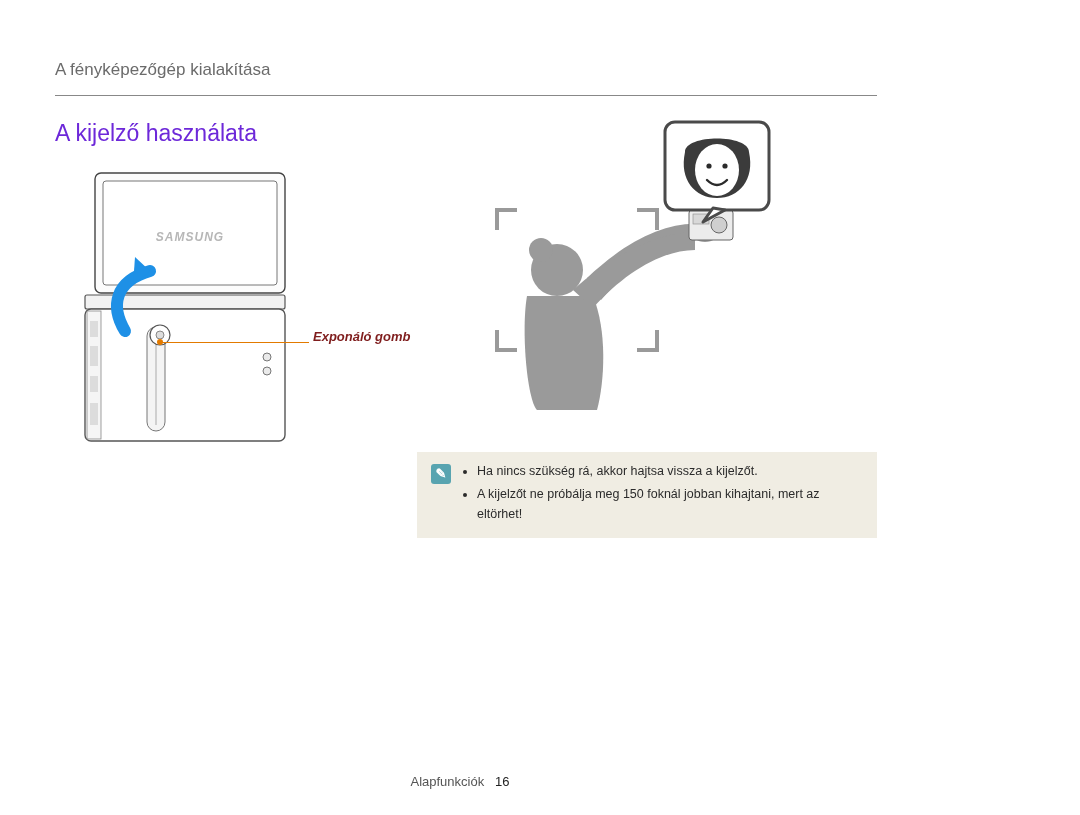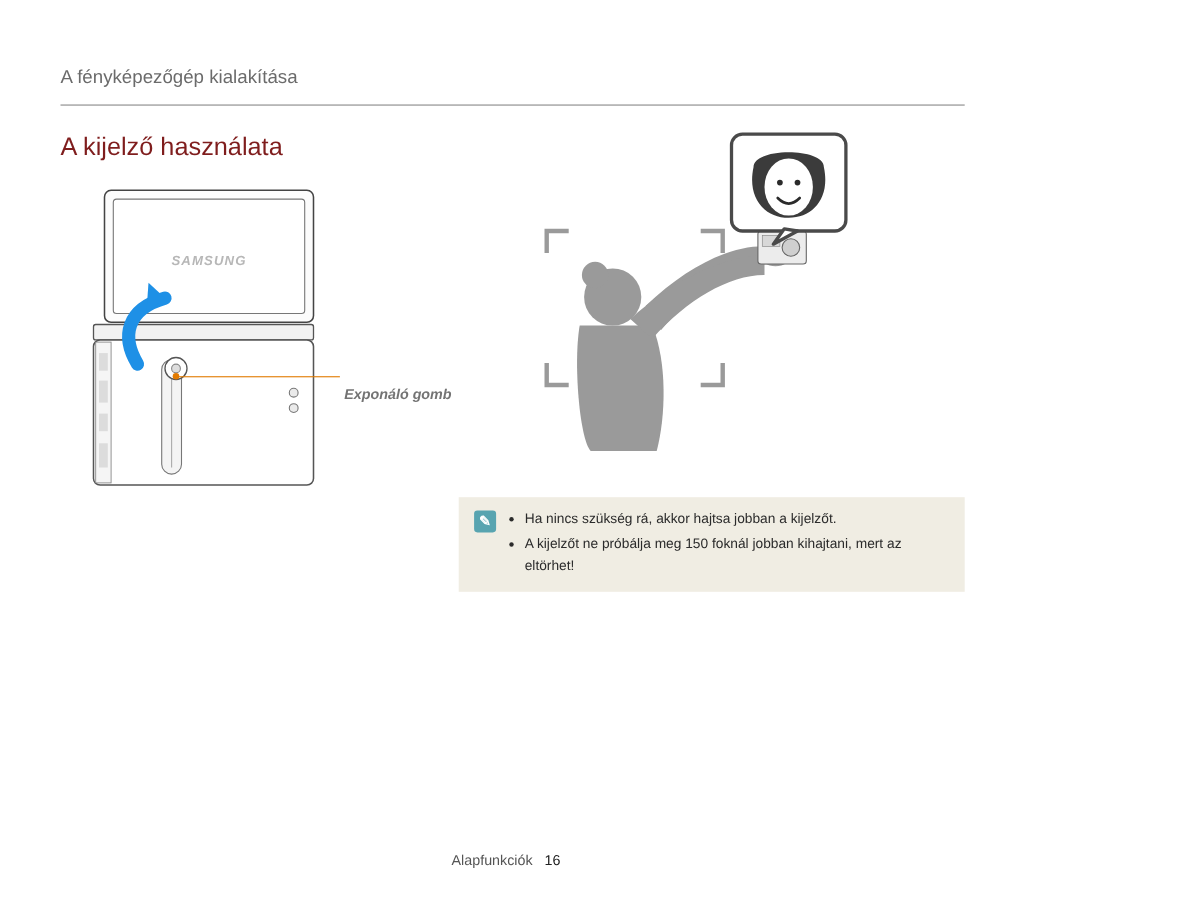--- a/index.html
+++ b/index.html
@@ -35,21 +35,21 @@
   }
   .columns {
     display: flex;
     margin-top: 40px;
     gap: 30px;
   }
   .col {
     flex: 1 1 50%;
   }
   .section-title {
-    color: #7f1d1d;
+    color: #6d28d9;
     font-size: 23px;
     font-weight: 400;
     margin: 0 0 10px 0;
   }
   .body-text {
     font-size: 14px;
     line-height: 1.45;
     color: #222;
     max-width: 430px;
   }
@@ -57,26 +57,26 @@
     margin-top: 24px;
     display: flex;
     align-items: flex-start;
     gap: 0;
     font-style: italic;
   }
   .camera-svg-wrap {
     position: relative;
   }
   .callout-label {
-    color: #737373;
+    color: #7f1d1d;
     font-weight: bold;
     font-size: 13px;
     position: absolute;
     left: 258px;
-    top: 180px;
+    top: 158px;
     white-space: nowrap;
   }
   .callout-line {
     position: absolute;
     left: 104px;
     top: 171px;
     width: 150px;
     height: 0;
     border-top: 1px solid #e27a00;
   }
@@ -237,21 +237,21 @@
             <path d="M 270 60 Q 280 70 290 60" stroke="#2b2b2b" stroke-width="2.4" fill="none" stroke-linecap="round"></path>
           </g>
         </svg>
       </div>
 
       <div class="note-box">
         <div class="note-icon">
           <span>✎</span>
         </div>
         <ul class="note-list">
-          <li>Ha nincs szükség rá, akkor hajtsa jobban a kijelzőt.</li>
+          <li>Ha nincs szükség rá, akkor hajtsa vissza a kijelzőt.</li>
           <li>A kijelzőt ne próbálja meg 150 foknál jobban kihajtani, mert az eltörhet!</li>
         </ul>
       </div>
     </div>
 
   </div>
 
   <div class="footer">
     <span>Alapfunkciók</span>
     &nbsp;

